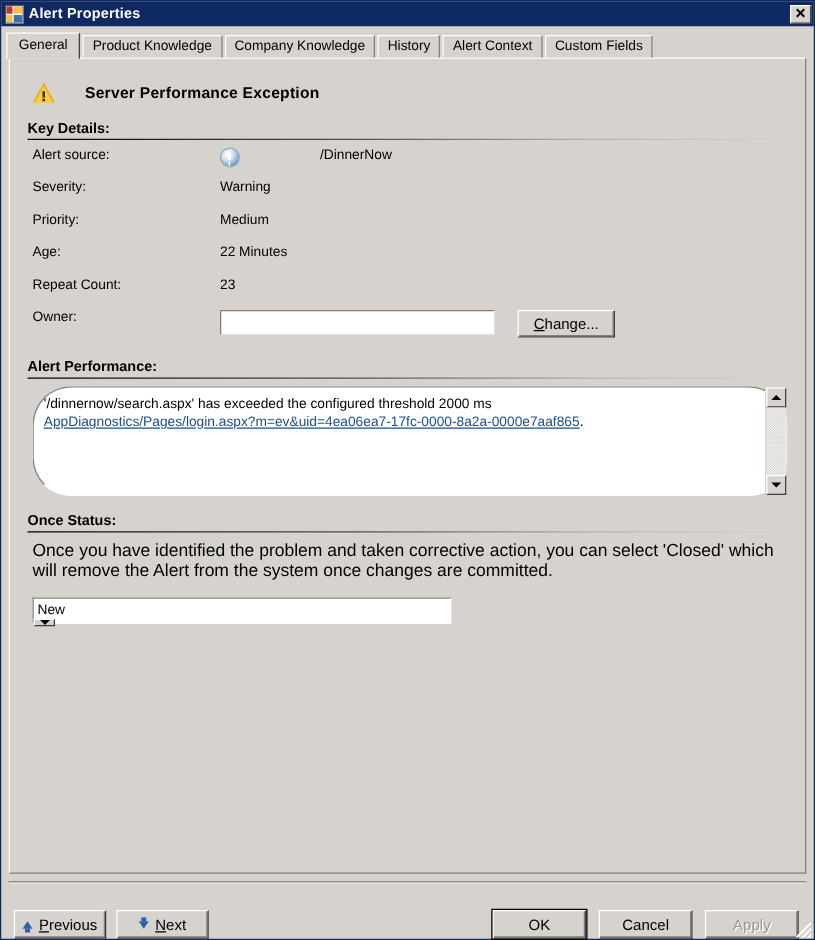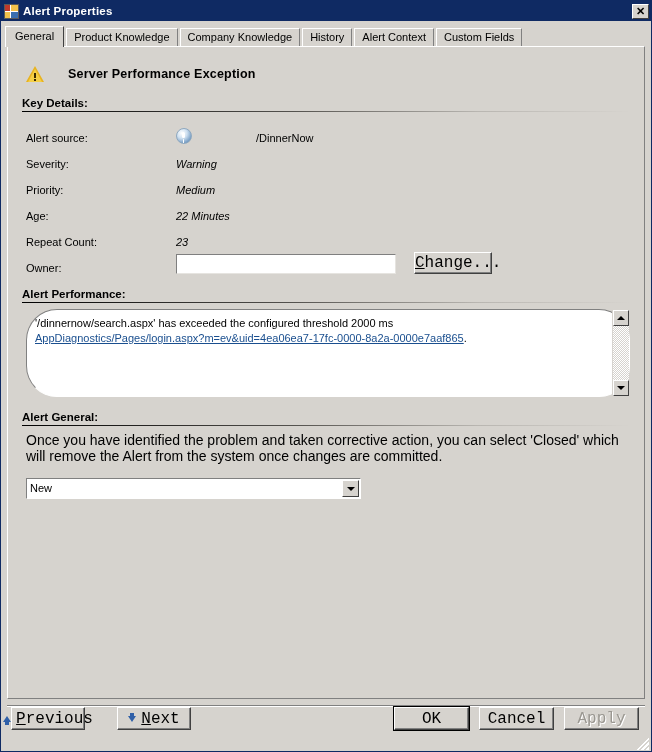--- a/index.html
+++ b/index.html
@@ -205,31 +205,30 @@
     background: linear-gradient(to right, #000000 0%, #55534f 45%, #b9b6b1 75%, #d6d3ce 100%);
     margin-bottom: 6px;
   }
 
   
   .kd {
     padding-left: 4px;
   }
   .kd-row {
     display: flex;
-    align-items: flex-end;
+    align-items: flex-start;
     height: 26px;
   }
   .kd-label {
     width: 150px;
     flex: none;
     font-size: 11px;
   }
   .kd-value {
     font-size: 11px;
-    font-style: italic;
   }
   .src-icon {
     width: 16px; height: 16px;
     border-radius: 50%;
     flex: none;
     background: radial-gradient(circle at 35% 30%, #ffffff 0%, #cfe0f0 38%, #7ea3c8 72%, #5a7fa6 100%);
     border: 1px solid #8fa8bf;
     box-sizing: border-box;
     position: relative;
   }
@@ -256,22 +255,22 @@
     background: #ffffff;
     border-top: 1px solid #7f7f7f;
     border-left: 1px solid #7f7f7f;
     border-right: 1px solid #e6e4e0;
     border-bottom: 1px solid #e6e4e0;
     box-sizing: border-box;
     color: #000;
   }
 
   .btn {
-    font-family: Liberation Mono, monospace;
-    font-size: 16px;
+    font-family: Liberation Sans, sans-serif;
+    font-size: 12px;
     color: #000;
     background: #d6d3ce;
     border-top: 1px solid #ffffff;
     border-left: 1px solid #ffffff;
     border-right: 1px solid #404040;
     border-bottom: 1px solid #404040;
     box-shadow: inset -1px -1px 0 #808080;
     box-sizing: border-box;
     cursor: default;
     padding: 0;
@@ -365,20 +364,21 @@
     width: 335px;
     height: 21px;
     display: flex;
     background: #ffffff;
     border-top: 1px solid #808080;
     border-left: 1px solid #808080;
     border-right: 1px solid #ffffff;
     border-bottom: 1px solid #ffffff;
     box-sizing: border-box;
     align-items: stretch;
+    flex-direction: column;
   }
   .combo-value {
     flex: 1;
     font-size: 11px;
     padding: 3px 0 0 3px;
   }
   .combo-btn {
     width: 17px;
     flex: none;
     margin: 1px 1px 1px 0;
@@ -392,24 +392,23 @@
     align-items: center;
     justify-content: center;
     cursor: default;
   }
 
   
   .bottom {
     height: 44px;
     flex: none;
     display: flex;
-    align-items: flex-start;
+    align-items: flex-end;
     padding: 0 8px 0 10px;
     position: relative;
-    gap: 24px;
   }
   .btn-nav {
     height: 23px;
     width: 74px;
     display: flex;
     align-items: center;
     justify-content: center;
     gap: 5px;
     margin-right: 8px;
   }
@@ -572,21 +571,21 @@
               </div>
             <div class="scroll-track"></div>
             <div class="scroll-btn">
                 <div class="arrow-down"></div>
               </div>
           </div>
         </div>
       </div>
 
       <div class="section" style="margin-top:14px;">
-        <div class="section-title">Alert General:</div>
+        <div class="section-title">Once Status:</div>
         <div class="rule"></div>
         <div class="status-text">Once you have identified the problem and taken corrective action, you can select 'Closed' which will remove the Alert from the system once changes are committed.</div>
         <div class="combo">
           <div class="combo-value">New</div>
           <div class="combo-btn">
               <div class="arrow-down"></div>
             </div>
         </div>
       </div>
 

